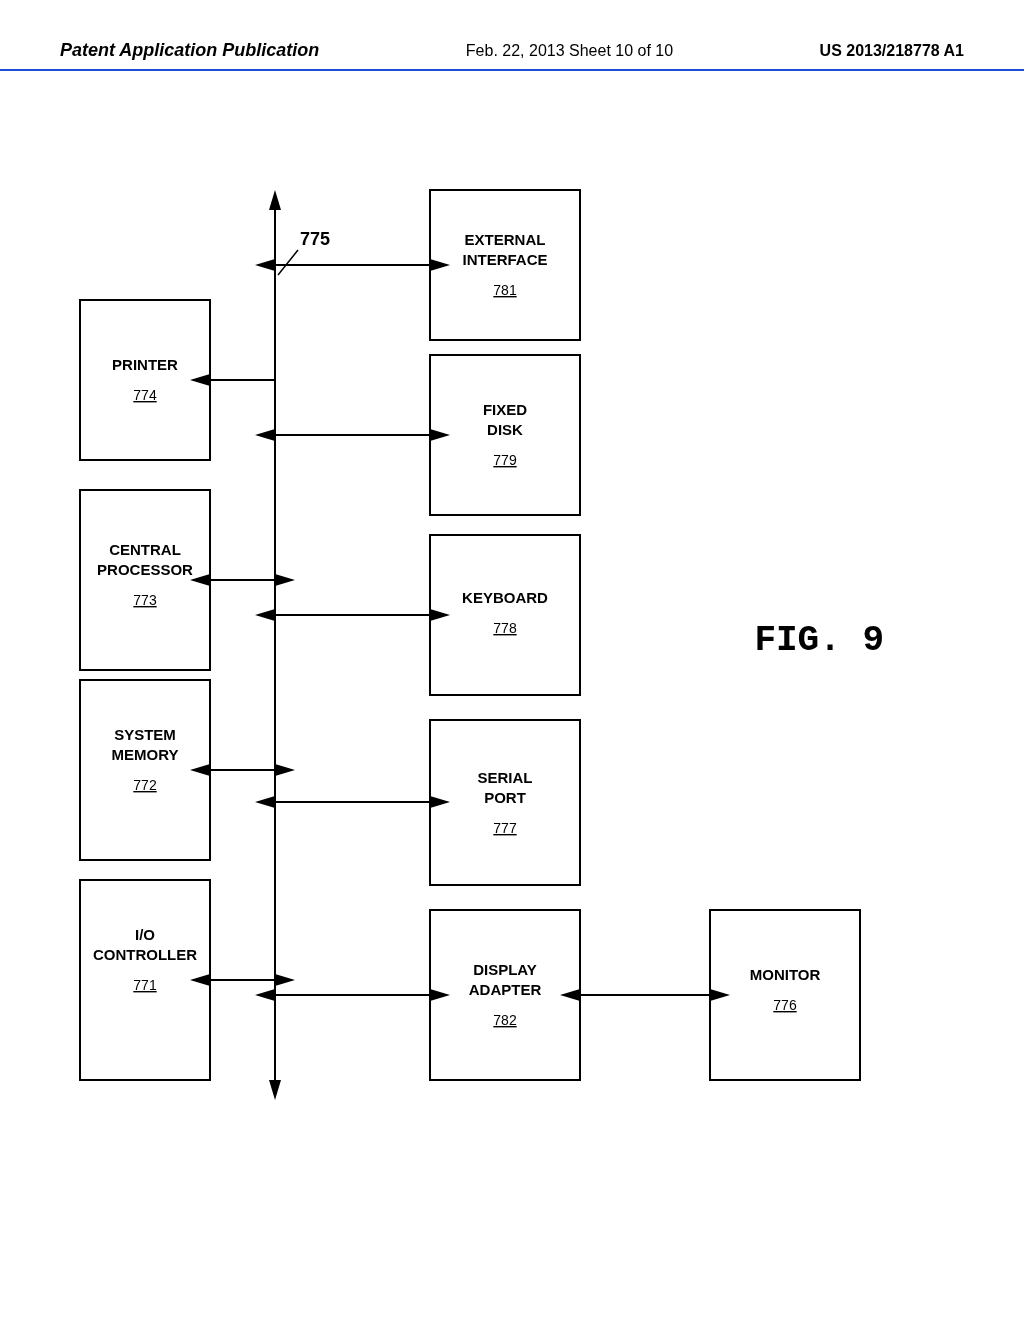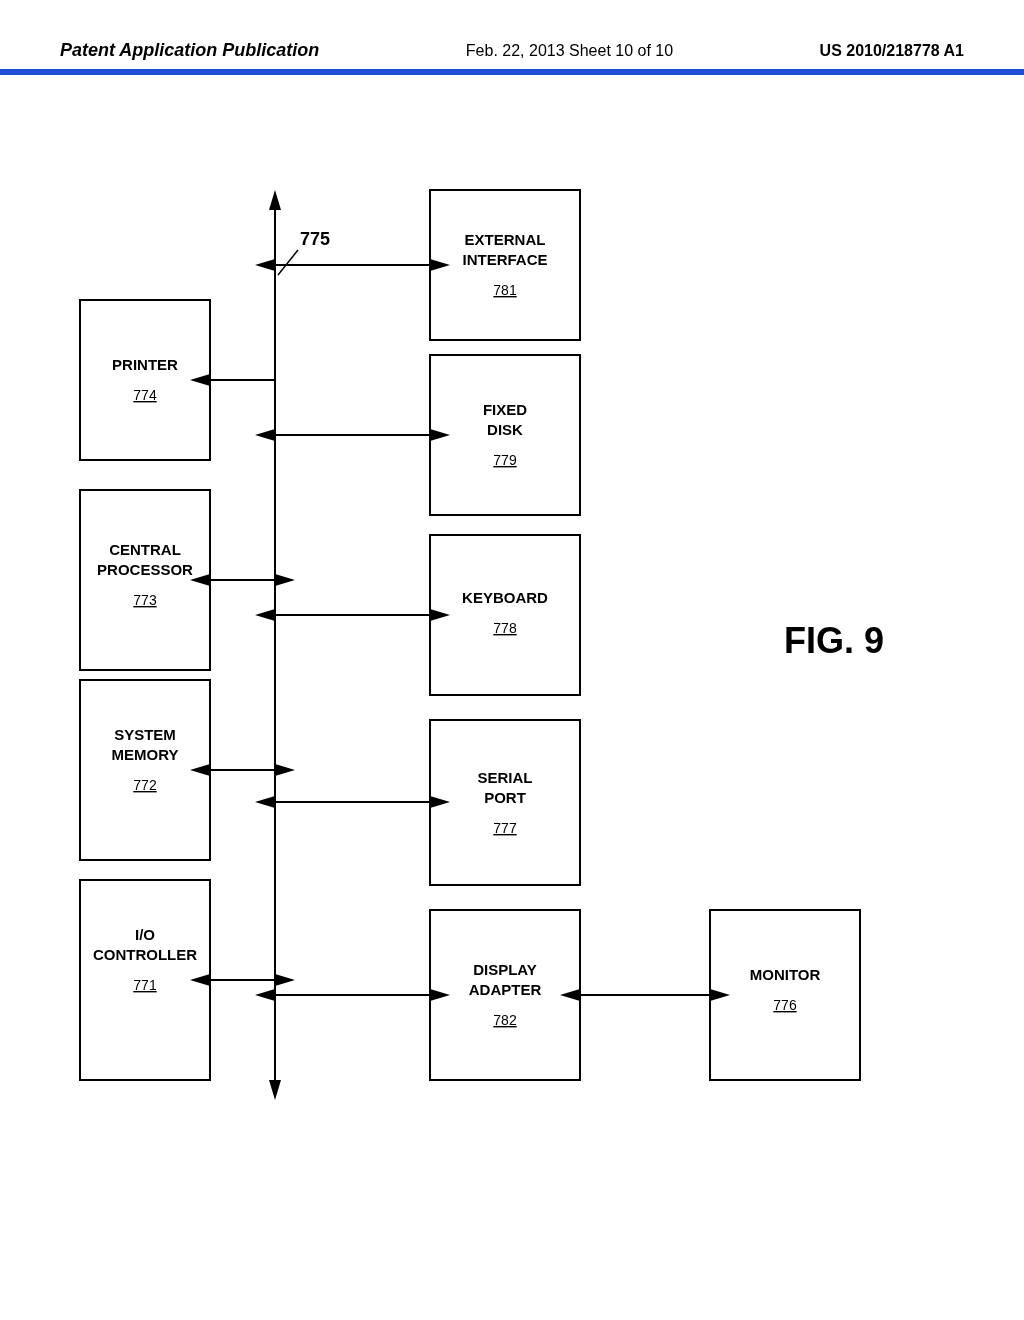--- a/index.html
+++ b/index.html
@@ -13,21 +13,21 @@
     }
     .header {
       position: absolute;
       top: 40px;
       left: 0;
       right: 0;
       display: flex;
       justify-content: space-between;
       align-items: center;
       padding: 0 60px;
-      border-bottom: 6px solid #1d4ed8;
+      border-bottom: 2px solid #1d4ed8;
       padding-bottom: 8px;
       gap: 44px;
     }
     .header-left {
       font-size: 18px;
       font-weight: bold;
       font-style: italic;
     }
     .header-center {
       font-size: 16px;
@@ -51,29 +51,30 @@
       width: 100%;
       height: 100%;
       pointer-events: none;
     }
     .fig-label {
       position: absolute;
       font-size: 36px;
       font-weight: bold;
       right: 80px;
       top: 480px;
+      font-family: Liberation Mono, monospace;
     }
   </style>
 </head>
 <body>
 
 <div class="header">
   <span class="header-left">Patent Application Publication</span>
   <span class="header-center">Feb. 22, 2013   Sheet 10 of 10</span>
-  <span class="header-right">US 2010/218778 A1</span>
+  <span class="header-right">US 2013/218778 A1</span>
 </div>
 
 <div class="diagram-container">
   <svg class="arrow-svg" viewBox="0 0 904 1040" xmlns="http://www.w3.org/2000/svg">
 
     <defs>
       <marker id="arrowhead" markerWidth="8" markerHeight="6" refX="8" refY="3" orient="auto">
         <polygon points="0 0, 8 3, 0 6" fill="#000"></polygon>
       </marker>
       <marker id="arrowhead-rev" markerWidth="8" markerHeight="6" refX="0" refY="3" orient="auto">

